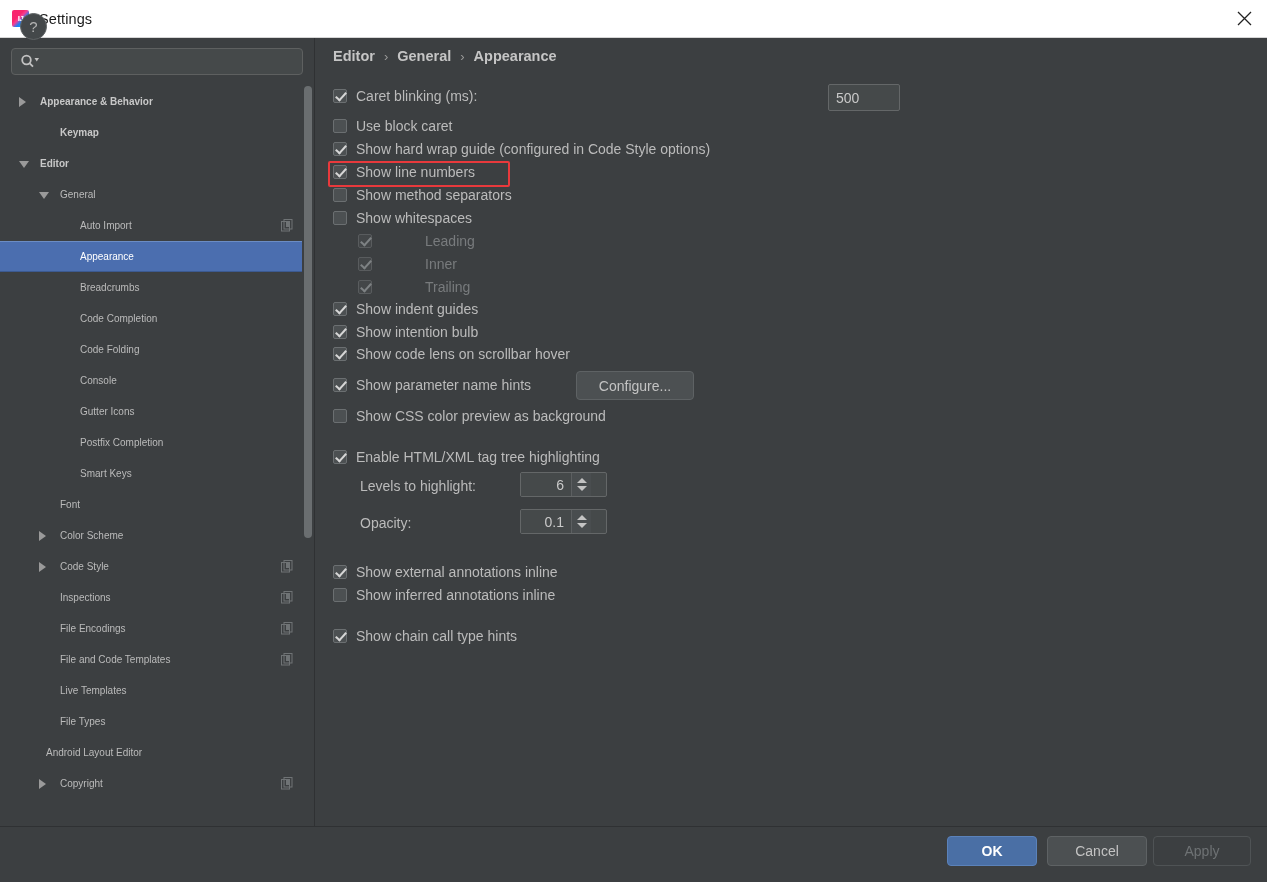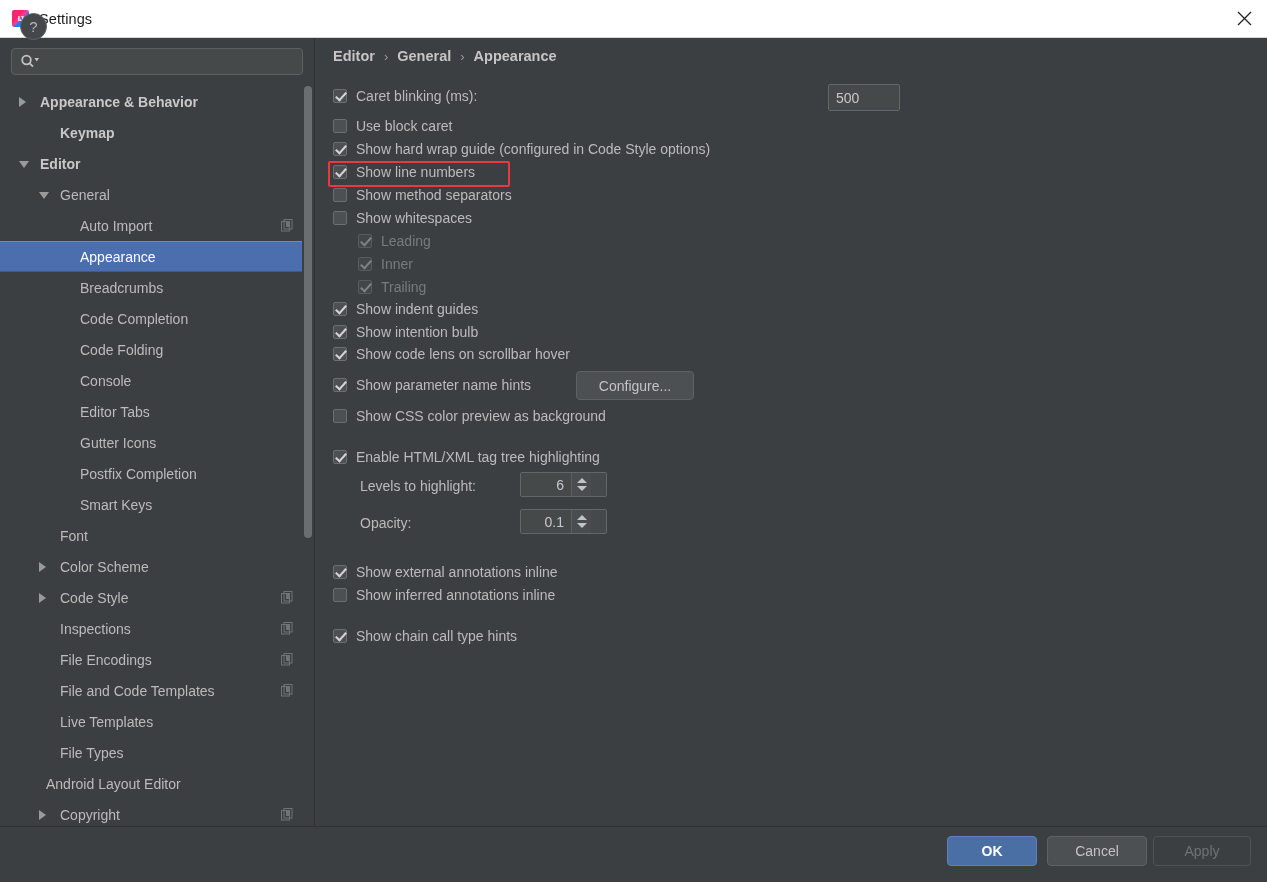--- a/index.html
+++ b/index.html
@@ -109,21 +109,21 @@
     width: 314px;
     height: 740px;
     overflow: hidden;
   }
   .tree-row {
     position: relative;
     height: 31px;
     display: flex;
     align-items: center;
     color: #bbbbbb;
-    font-size: 14px;
+    font-size: 10px;
     white-space: nowrap;
     cursor: default;
   }
   .tree-row.selected {
     background: #4b6eaf;
     border-top: 1px solid #6b8cc4;
     border-bottom: 1px solid #3c5a91;
     color: #ffffff;
   }
   .tree-row.bold { font-weight: bold; color: #c8c8c8; }
@@ -190,21 +190,21 @@
   .crumb-sep { color: #9a9a9a; font-weight: normal; font-size: 13px; }
 
   .row {
     position: absolute;
     display: flex;
     align-items: center;
     font-size: 14px;
     color: #bbbbbb;
     white-space: nowrap;
   }
-  .row.dim { color: #787b7d; }
+  .row.dim { color: #787b7d; gap: 44px; }
 
   .cb {
     width: 14px; height: 14px;
     border: 1px solid #6b6f71;
     background: #4c5052;
     border-radius: 2px;
     position: relative;
     flex: 0 0 auto;
     margin-right: 9px;
     cursor: pointer;
@@ -405,23 +405,20 @@
         <div class="tree-row">
           <span class="tree-label" style="left: 80px;">Code Completion</span>
         </div>
         <div class="tree-row">
           <span class="tree-label" style="left: 80px;">Code Folding</span>
         </div>
         <div class="tree-row">
           <span class="tree-label" style="left: 80px;">Console</span>
         </div>
         <div class="tree-row">
-          <span class="tree-label" style="left: 80px;">Editor Tabs</span>
-        </div>
-        <div class="tree-row">
           <span class="tree-label" style="left: 80px;">Gutter Icons</span>
         </div>
         <div class="tree-row">
           <span class="tree-label" style="left: 80px;">Postfix Completion</span>
         </div>
         <div class="tree-row">
           <span class="tree-label" style="left: 80px;">Smart Keys</span>
         </div>
         <div class="tree-row">
           <span class="tree-label" style="left: 60px;">Font</span>

